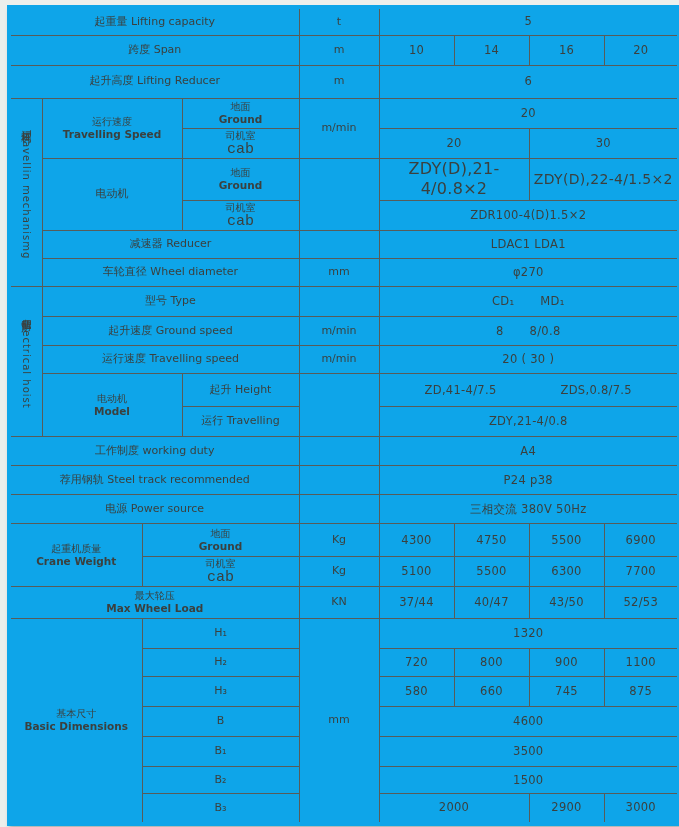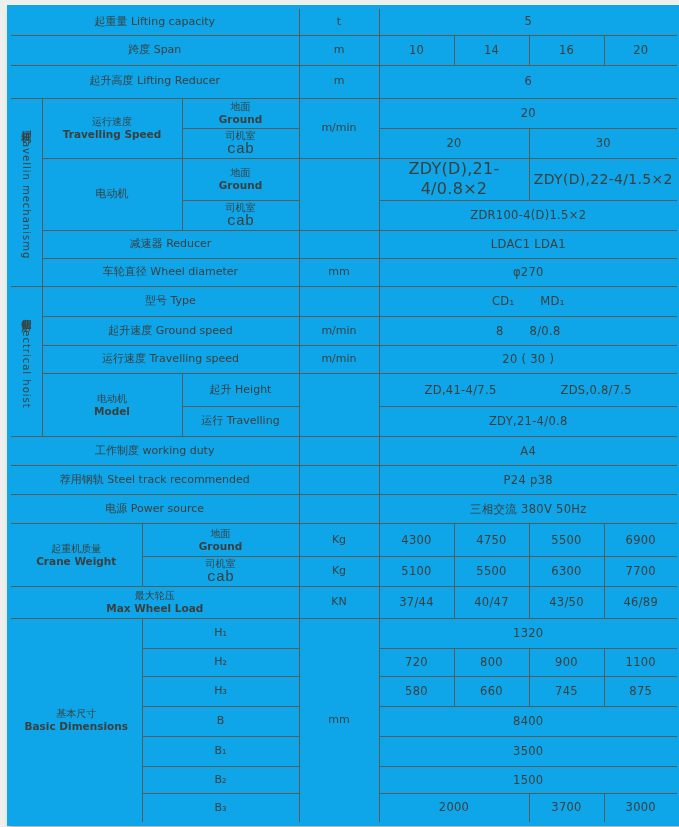--- a/index.html
+++ b/index.html
@@ -254,21 +254,21 @@
 
 <tr style="height:32px">
   <td colspan="4" class="lbl stack">
     <span class="zh">最大轮压</span>
     <span class="en">Max Wheel Load</span>
   </td>
   <td class="unit">KN</td>
   <td class="val">37/44</td>
   <td class="val">40/47</td>
   <td class="val">43/50</td>
-  <td class="val">46/89</td>
+  <td class="val">52/53</td>
 </tr>
 
 <tr style="height:30px">
   <td colspan="2" rowspan="7" class="lbl stack">
     <span class="zh">基本尺寸</span>
     <span class="en">Basic Dimensions</span>
   </td>
   <td colspan="2" class="lbl">H₁</td>
   <td rowspan="7" class="unit">mm</td>
   <td colspan="4" class="val">1320</td>
@@ -285,35 +285,35 @@
 <tr style="height:30px">
   <td colspan="2" class="lbl">H₃</td>
   <td class="val">580</td>
   <td class="val">660</td>
   <td class="val">745</td>
   <td class="val">875</td>
 </tr>
 
 <tr style="height:30px">
   <td colspan="2" class="lbl">B</td>
-  <td colspan="4" class="val">8400</td>
+  <td colspan="4" class="val">4600</td>
 </tr>
 
 <tr style="height:30px">
   <td colspan="2" class="lbl">B₁</td>
   <td colspan="4" class="val">3500</td>
 </tr>
 
 <tr style="height:27px">
   <td colspan="2" class="lbl">B₂</td>
   <td colspan="4" class="val">1500</td>
 </tr>
 
 <tr style="height:30px">
   <td colspan="2" class="lbl">B₃</td>
   <td colspan="2" class="val">2000</td>
-  <td class="val">3700</td>
+  <td class="val">2900</td>
   <td class="val">3000</td>
 </tr>
 
 </tbody>
     </table>
 </div>
 
 </body></html>

